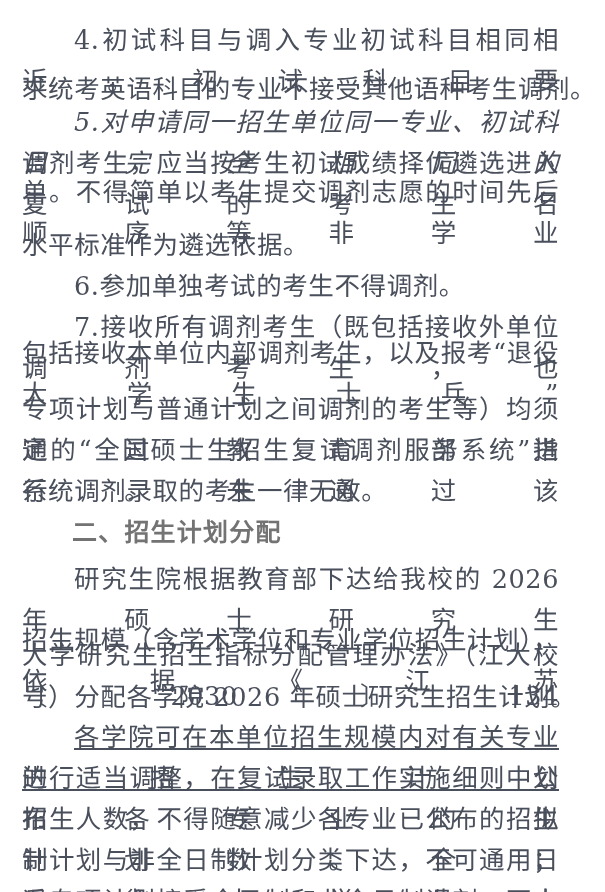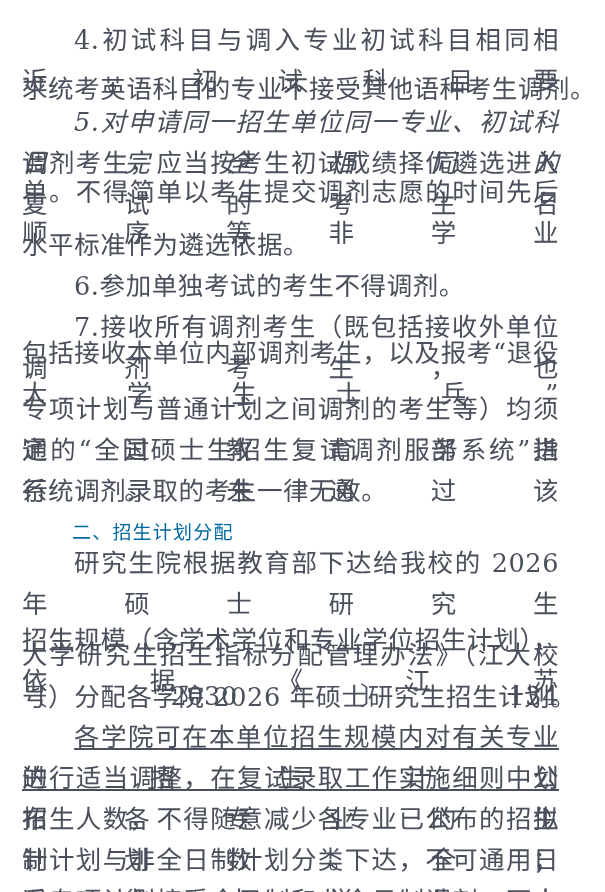--- a/index.html
+++ b/index.html
@@ -52,47 +52,47 @@
 
   
   .line.just {
     display: block;
     text-align: justify;
     text-align-last: justify;
     white-space: normal;
   }
 
   .line.heading {
-    font-weight: 400;
-    color: #0369a1;
+    font-weight: 700;
+    color: #737373;
     letter-spacing: 1.2px;
     text-indent: 50px;
     font-family: "DejaVu Sans", "Liberation Sans", sans-serif;
-    font-size: 19px;
+    font-size: 25px;
   }
 </style>
 </head>
 <body>
 
 <div id="page">
   <div class="content" id="doc-body">
       <div class="line indent just" style="top: 20px;">4.初试科目与调入专业初试科目相同相近。初试科目要</div>
       <div class="line" style="top: 69px;">求统考英语科目的专业不接受其他语种考生调剂。</div>
       <div class="line indent just" style="top: 102px; font-style: italic;">5.对申请同一招生单位同一专业、初试科目完全相同的</div>
       <div class="line just" style="top: 143px;">调剂考生，应当按考生初试成绩择优遴选进入复试的考生名</div>
       <div class="line just" style="top: 172px;">单。不得简单以考生提交调剂志愿的时间先后顺序等非学业</div>
       <div class="line" style="top: 225px;">水平标准作为遴选依据。</div>
       <div class="line indent" style="top: 266px;">6.参加单独考试的考生不得调剂。</div>
       <div class="line indent just" style="top: 307px;">7.接收所有调剂考生（既包括接收外单位调剂考生，也</div>
       <div class="line just" style="top: 333px;">包括接收本单位内部调剂考生，以及报考“退役大学生士兵”</div>
       <div class="line just" style="top: 389px;">专项计划与普通计划之间调剂的考生等）均须通过教育部指</div>
       <div class="line just" style="top: 430px;">定的“全国硕士生招生复试调剂服务系统”进行。未通过该</div>
       <div class="line" style="top: 471px;">系统调剂录取的考生一律无效。</div>
       <div class="line indent heading" style="top: 512px;">二、招生计划分配</div>
-      <div class="line indent just" style="top: 543px;">研究生院根据教育部下达给我校的 2026 年硕士研究生</div>
+      <div class="line indent just" style="top: 559px;">研究生院根据教育部下达给我校的 2026 年硕士研究生</div>
       <div class="line just" style="top: 620px;">招生规模（含学术学位和专业学位招生计划），依据《江苏</div>
       <div class="line just" style="top: 635px;">大学研究生招生指标分配管理办法》（江大校〔2030〕134</div>
       <div class="line" style="top: 677px;">号）分配各学院 2026 年硕士研究生招生计划。</div>
       <div class="line indent just" style="top: 717px; text-decoration: underline;">各学院可在本单位招生规模内对有关专业的招生计划</div>
       <div class="line just" style="top: 758px;">进行适当调整，在复试录取工作实施细则中公布各专业的拟</div>
       <div class="line just" style="top: 799px;">招生人数，不得随意减少各专业已公布的招生计划数。全日</div>
       <div class="line just" style="top: 840px;">制计划与非全日制计划分类下达，不可通用；退役大学生士</div>
       <div class="line just" style="top: 881px;">兵专项计划接受全日制和非全日制调剂，不占学院招生计划。</div>
     </div>
 </div>

